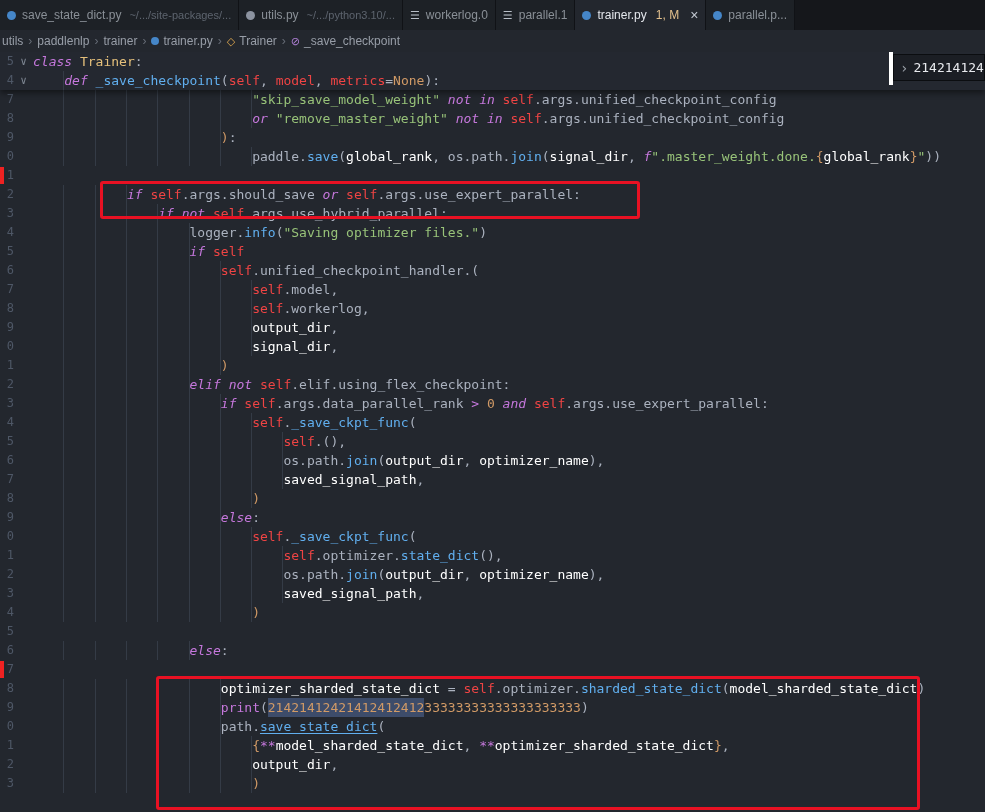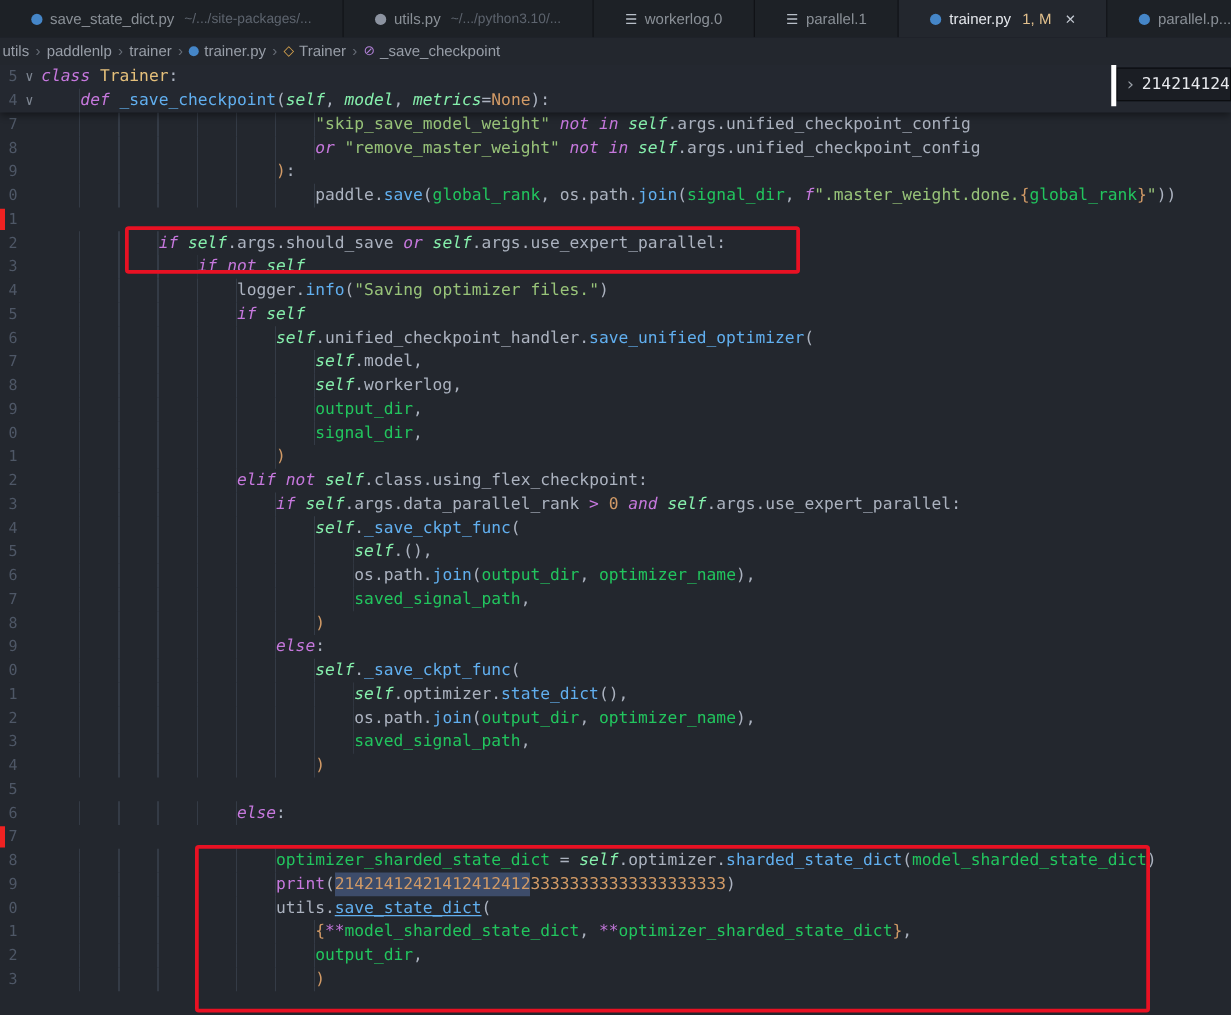--- a/index.html
+++ b/index.html
@@ -1,21 +1,21 @@
 <!DOCTYPE html>
 <html><head>
 <meta charset="utf-8">
 <style>
   *{margin:0;padding:0;box-sizing:border-box}
   html,body{width:985px;height:812px;overflow:hidden;background:#23272e;font-family:"Liberation Sans",sans-serif}
   .window{position:relative;width:985px;height:812px;display:flex;flex-direction:column}
 
   
   .tabbar{display:flex;height:30px;background:#15171b;flex:none;overflow:hidden}
-  .tab{display:flex;align-items:center;gap:6px;padding:0 25px;background:#1d2126;border-right:1px solid #101216;
+  .tab{display:flex;align-items:center;gap:6px;padding:0 7px;background:#1d2126;border-right:1px solid #101216;
        font-size:12px;color:#8a9097;white-space:nowrap;flex:none;cursor:pointer}
   .tab.active{background:#23272e;color:#e4e7ec}
   .tab-desc{color:#5d646e;font-size:11px;margin-left:2px}
   .tab-badge{color:#e2c08d;margin-left:3px}
   .tab-close{color:#c3c9d2;margin-left:5px;font-size:14px;line-height:1}
   .dot{width:9px;height:9px;border-radius:50%;background:#4586c8;flex:none}
   .log-icon{color:#b8bfc8;font-size:11px;flex:none}
 
   
   .breadcrumbs{display:flex;align-items:center;height:22px;background:#23272e;font-size:12px;color:#989ea8;
@@ -29,26 +29,26 @@
   .editor{position:relative;flex:1;font-family:"DejaVu Sans Mono",monospace;font-size:13px;background:#23272e;overflow:hidden}
   .sticky{position:relative;z-index:2;box-shadow:0 3px 6px rgba(0,0,0,.45);background:#242830}
   .code-line{position:relative;display:flex;height:19px;line-height:19px;white-space:pre}
   .ln{width:14px;flex:none;text-align:right;color:#4e5766;font-size:12px}
   .fold{width:19px;flex:none;text-align:center;color:#7d8591;font-size:11px}
   .ind{flex:none;align-self:stretch;
        background:repeating-linear-gradient(to right,transparent 0,transparent calc(4ch - 1px),#343b46 calc(4ch - 1px),#343b46 4ch)}
   .tok{white-space:pre}
   .tok-p{color:#abb2bf}
   .tok-k{color:#c678dd;font-style:italic}
-  .tok-s{color:#86efac;font-style:italic}
+  .tok-s{color:#ef4444;}
   .tok-f{color:#61afef}
   .tok-c{color:#e5c07b}
   .tok-g{color:#98c379}
   .tok-n{color:#d19a66}
-  .tok-v{color:#22c55e}
+  .tok-v{color:#ffffff}
   .tok-b{color:#d19a66}
   .tok-o{color:#c678dd}
   .tok-m{color:#c678dd}
   .tok-u{color:#61afef;text-decoration:underline;text-underline-offset:2px}
   .tok-x{color:#d19a66;background:#3d4c6a}
   .gutter-mark{position:absolute;left:0;top:1px;width:4px;height:17px;background:#ef2222}
 
   
   .annotation-box{position:absolute;border:3px solid #e81123;border-radius:3px;pointer-events:none;z-index:3}
   .box1{left:100px;top:129px;width:540px;height:38px}
@@ -126,48 +126,48 @@
         <div class="code-line"><span class="ln">5</span><span class="fold">∨</span><span class="tok tok-k">class</span><span class="tok tok-p"> </span><span class="tok tok-c">Trainer</span><span class="tok tok-p">:</span></div>
         <div class="code-line"><span class="ln">4</span><span class="fold">∨</span><span class="ind" style="width: 4ch;"></span><span class="tok tok-k">def</span><span class="tok tok-p"> </span><span class="tok tok-f">_save_checkpoint</span><span class="tok tok-p">(</span><span class="tok tok-s">self</span><span class="tok tok-p">, </span><span class="tok tok-s">model</span><span class="tok tok-p">, </span><span class="tok tok-s">metrics</span><span class="tok tok-p">=</span><span class="tok tok-n">None</span><span class="tok tok-p">):</span></div>
       </div>
     <div class="code" id="code">
         <div class="code-line"><span class="ln">7</span><span class="fold"></span><span class="ind" style="width: 28ch;"></span><span class="tok tok-g">"skip_save_model_weight"</span><span class="tok tok-p"> </span><span class="tok tok-k">not</span><span class="tok tok-p"> </span><span class="tok tok-k">in</span><span class="tok tok-p"> </span><span class="tok tok-s">self</span><span class="tok tok-p">.args.unified_checkpoint_config</span></div>
         <div class="code-line"><span class="ln">8</span><span class="fold"></span><span class="ind" style="width: 28ch;"></span><span class="tok tok-k">or</span><span class="tok tok-p"> </span><span class="tok tok-g">"remove_master_weight"</span><span class="tok tok-p"> </span><span class="tok tok-k">not</span><span class="tok tok-p"> </span><span class="tok tok-k">in</span><span class="tok tok-p"> </span><span class="tok tok-s">self</span><span class="tok tok-p">.args.unified_checkpoint_config</span></div>
         <div class="code-line"><span class="ln">9</span><span class="fold"></span><span class="ind" style="width: 24ch;"></span><span class="tok tok-b">)</span><span class="tok tok-p">:</span></div>
         <div class="code-line"><span class="ln">0</span><span class="fold"></span><span class="ind" style="width: 28ch;"></span><span class="tok tok-p">paddle.</span><span class="tok tok-f">save</span><span class="tok tok-p">(</span><span class="tok tok-v">global_rank</span><span class="tok tok-p">, os.path.</span><span class="tok tok-f">join</span><span class="tok tok-p">(</span><span class="tok tok-v">signal_dir</span><span class="tok tok-p">, </span><span class="tok tok-k">f</span><span class="tok tok-g">".master_weight.done.</span><span class="tok tok-b">{</span><span class="tok tok-v">global_rank</span><span class="tok tok-b">}</span><span class="tok tok-g">"</span><span class="tok tok-p">))</span></div>
         <div class="code-line"><span class="gutter-mark"></span><span class="ln">1</span><span class="fold"></span></div>
         <div class="code-line"><span class="ln">2</span><span class="fold"></span><span class="ind" style="width: 12ch;"></span><span class="tok tok-k">if</span><span class="tok tok-p"> </span><span class="tok tok-s">self</span><span class="tok tok-p">.args.should_save </span><span class="tok tok-k">or</span><span class="tok tok-p"> </span><span class="tok tok-s">self</span><span class="tok tok-p">.args.use_expert_parallel:</span></div>
-        <div class="code-line"><span class="ln">3</span><span class="fold"></span><span class="ind" style="width: 16ch;"></span><span class="tok tok-k">if</span><span class="tok tok-p"> </span><span class="tok tok-k">not</span><span class="tok tok-p"> </span><span class="tok tok-s">self</span></div>
+        <div class="code-line"><span class="ln">3</span><span class="fold"></span><span class="ind" style="width: 16ch;"></span><span class="tok tok-k">if</span><span class="tok tok-p"> </span><span class="tok tok-k">not</span><span class="tok tok-p"> </span><span class="tok tok-s">self</span><span class="tok tok-p">.args.use_hybrid_parallel:</span></div>
         <div class="code-line"><span class="ln">4</span><span class="fold"></span><span class="ind" style="width: 20ch;"></span><span class="tok tok-p">logger.</span><span class="tok tok-f">info</span><span class="tok tok-p">(</span><span class="tok tok-g">"Saving optimizer files."</span><span class="tok tok-p">)</span></div>
         <div class="code-line"><span class="ln">5</span><span class="fold"></span><span class="ind" style="width: 20ch;"></span><span class="tok tok-k">if</span><span class="tok tok-p"> </span><span class="tok tok-s">self</span></div>
-        <div class="code-line"><span class="ln">6</span><span class="fold"></span><span class="ind" style="width: 24ch;"></span><span class="tok tok-s">self</span><span class="tok tok-p">.unified_checkpoint_handler.</span><span class="tok tok-f">save_unified_optimizer</span><span class="tok tok-p">(</span></div>
+        <div class="code-line"><span class="ln">6</span><span class="fold"></span><span class="ind" style="width: 24ch;"></span><span class="tok tok-s">self</span><span class="tok tok-p">.unified_checkpoint_handler.</span><span class="tok tok-p">(</span></div>
         <div class="code-line"><span class="ln">7</span><span class="fold"></span><span class="ind" style="width: 28ch;"></span><span class="tok tok-s">self</span><span class="tok tok-p">.model,</span></div>
         <div class="code-line"><span class="ln">8</span><span class="fold"></span><span class="ind" style="width: 28ch;"></span><span class="tok tok-s">self</span><span class="tok tok-p">.workerlog,</span></div>
         <div class="code-line"><span class="ln">9</span><span class="fold"></span><span class="ind" style="width: 28ch;"></span><span class="tok tok-v">output_dir</span><span class="tok tok-p">,</span></div>
         <div class="code-line"><span class="ln">0</span><span class="fold"></span><span class="ind" style="width: 28ch;"></span><span class="tok tok-v">signal_dir</span><span class="tok tok-p">,</span></div>
         <div class="code-line"><span class="ln">1</span><span class="fold"></span><span class="ind" style="width: 24ch;"></span><span class="tok tok-b">)</span></div>
-        <div class="code-line"><span class="ln">2</span><span class="fold"></span><span class="ind" style="width: 20ch;"></span><span class="tok tok-k">elif</span><span class="tok tok-p"> </span><span class="tok tok-k">not</span><span class="tok tok-p"> </span><span class="tok tok-s">self</span><span class="tok tok-p">.class.using_flex_checkpoint:</span></div>
+        <div class="code-line"><span class="ln">2</span><span class="fold"></span><span class="ind" style="width: 20ch;"></span><span class="tok tok-k">elif</span><span class="tok tok-p"> </span><span class="tok tok-k">not</span><span class="tok tok-p"> </span><span class="tok tok-s">self</span><span class="tok tok-p">.elif.using_flex_checkpoint:</span></div>
         <div class="code-line"><span class="ln">3</span><span class="fold"></span><span class="ind" style="width: 24ch;"></span><span class="tok tok-k">if</span><span class="tok tok-p"> </span><span class="tok tok-s">self</span><span class="tok tok-p">.args.data_parallel_rank </span><span class="tok tok-o">&gt;</span><span class="tok tok-p"> </span><span class="tok tok-n">0</span><span class="tok tok-p"> </span><span class="tok tok-k">and</span><span class="tok tok-p"> </span><span class="tok tok-s">self</span><span class="tok tok-p">.args.use_expert_parallel:</span></div>
         <div class="code-line"><span class="ln">4</span><span class="fold"></span><span class="ind" style="width: 28ch;"></span><span class="tok tok-s">self</span><span class="tok tok-p">.</span><span class="tok tok-f">_save_ckpt_func</span><span class="tok tok-p">(</span></div>
         <div class="code-line"><span class="ln">5</span><span class="fold"></span><span class="ind" style="width: 32ch;"></span><span class="tok tok-s">self</span><span class="tok tok-p">.</span><span class="tok tok-p">(),</span></div>
         <div class="code-line"><span class="ln">6</span><span class="fold"></span><span class="ind" style="width: 32ch;"></span><span class="tok tok-p">os.path.</span><span class="tok tok-f">join</span><span class="tok tok-p">(</span><span class="tok tok-v">output_dir</span><span class="tok tok-p">, </span><span class="tok tok-v">optimizer_name</span><span class="tok tok-p">),</span></div>
         <div class="code-line"><span class="ln">7</span><span class="fold"></span><span class="ind" style="width: 32ch;"></span><span class="tok tok-v">saved_signal_path</span><span class="tok tok-p">,</span></div>
         <div class="code-line"><span class="ln">8</span><span class="fold"></span><span class="ind" style="width: 28ch;"></span><span class="tok tok-b">)</span></div>
         <div class="code-line"><span class="ln">9</span><span class="fold"></span><span class="ind" style="width: 24ch;"></span><span class="tok tok-k">else</span><span class="tok tok-p">:</span></div>
         <div class="code-line"><span class="ln">0</span><span class="fold"></span><span class="ind" style="width: 28ch;"></span><span class="tok tok-s">self</span><span class="tok tok-p">.</span><span class="tok tok-f">_save_ckpt_func</span><span class="tok tok-p">(</span></div>
         <div class="code-line"><span class="ln">1</span><span class="fold"></span><span class="ind" style="width: 32ch;"></span><span class="tok tok-s">self</span><span class="tok tok-p">.optimizer.</span><span class="tok tok-f">state_dict</span><span class="tok tok-p">(),</span></div>
         <div class="code-line"><span class="ln">2</span><span class="fold"></span><span class="ind" style="width: 32ch;"></span><span class="tok tok-p">os.path.</span><span class="tok tok-f">join</span><span class="tok tok-p">(</span><span class="tok tok-v">output_dir</span><span class="tok tok-p">, </span><span class="tok tok-v">optimizer_name</span><span class="tok tok-p">),</span></div>
         <div class="code-line"><span class="ln">3</span><span class="fold"></span><span class="ind" style="width: 32ch;"></span><span class="tok tok-v">saved_signal_path</span><span class="tok tok-p">,</span></div>
         <div class="code-line"><span class="ln">4</span><span class="fold"></span><span class="ind" style="width: 28ch;"></span><span class="tok tok-b">)</span></div>
         <div class="code-line"><span class="ln">5</span><span class="fold"></span></div>
         <div class="code-line"><span class="ln">6</span><span class="fold"></span><span class="ind" style="width: 20ch;"></span><span class="tok tok-k">else</span><span class="tok tok-p">:</span></div>
         <div class="code-line"><span class="gutter-mark"></span><span class="ln">7</span><span class="fold"></span></div>
         <div class="code-line"><span class="ln">8</span><span class="fold"></span><span class="ind" style="width: 24ch;"></span><span class="tok tok-v">optimizer_sharded_state_dict</span><span class="tok tok-p"> = </span><span class="tok tok-s">self</span><span class="tok tok-p">.optimizer.</span><span class="tok tok-f">sharded_state_dict</span><span class="tok tok-p">(</span><span class="tok tok-v">model_sharded_state_dict</span><span class="tok tok-p">)</span></div>
         <div class="code-line"><span class="ln">9</span><span class="fold"></span><span class="ind" style="width: 24ch;"></span><span class="tok tok-m">print</span><span class="tok tok-p">(</span><span class="tok tok-x">21421412421412412412</span><span class="tok tok-n">33333333333333333333</span><span class="tok tok-p">)</span></div>
-        <div class="code-line"><span class="ln">0</span><span class="fold"></span><span class="ind" style="width: 24ch;"></span><span class="tok tok-p">utils.</span><span class="tok tok-u">save_state_dict</span><span class="tok tok-p">(</span></div>
+        <div class="code-line"><span class="ln">0</span><span class="fold"></span><span class="ind" style="width: 24ch;"></span><span class="tok tok-p">path.</span><span class="tok tok-u">save_state_dict</span><span class="tok tok-p">(</span></div>
         <div class="code-line"><span class="ln">1</span><span class="fold"></span><span class="ind" style="width: 28ch;"></span><span class="tok tok-b">{</span><span class="tok tok-o">**</span><span class="tok tok-v">model_sharded_state_dict</span><span class="tok tok-p">, </span><span class="tok tok-o">**</span><span class="tok tok-v">optimizer_sharded_state_dict</span><span class="tok tok-b">}</span><span class="tok tok-p">,</span></div>
         <div class="code-line"><span class="ln">2</span><span class="fold"></span><span class="ind" style="width: 28ch;"></span><span class="tok tok-v">output_dir</span><span class="tok tok-p">,</span></div>
         <div class="code-line"><span class="ln">3</span><span class="fold"></span><span class="ind" style="width: 28ch;"></span><span class="tok tok-b">)</span></div>
       </div>
 
     <div class="find-sash"></div>
     <div class="find">
       <span class="find-chevron">›</span>
       <span class="find-text">2142141242141241241</span>
     </div>

